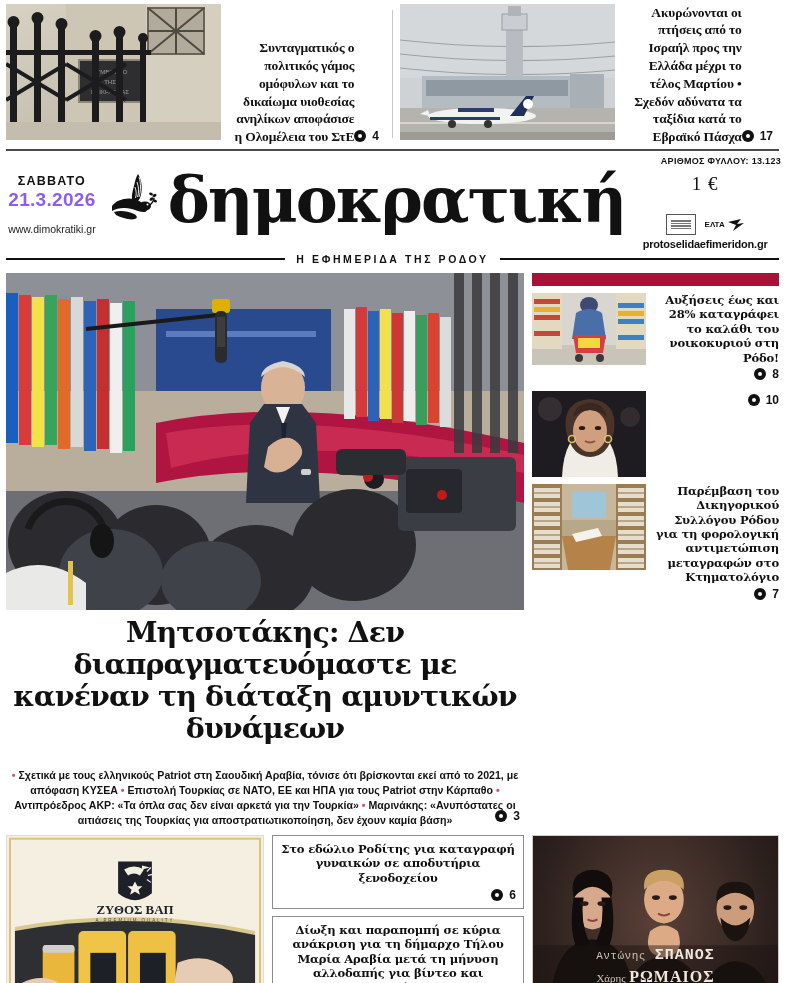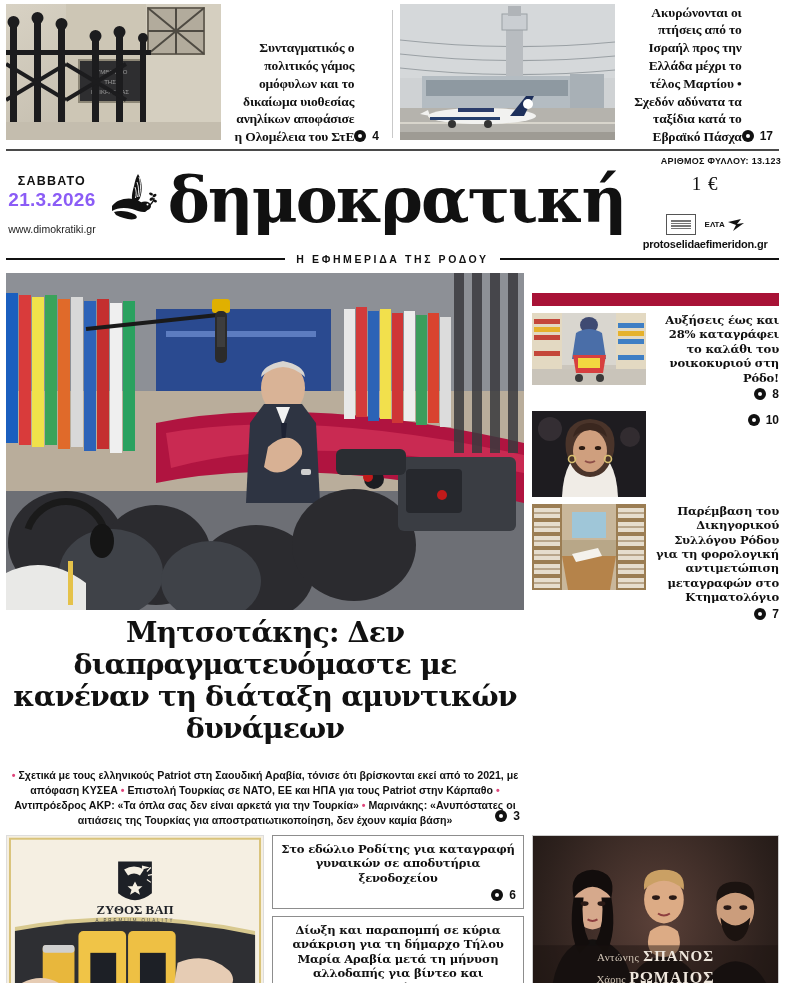--- a/index.html
+++ b/index.html
@@ -77,21 +77,21 @@
   .tagline-row { display:flex; align-items:center; justify-content:center; gap:11px; width:773px; margin:2px auto 0 auto; }
   .tl-line { height:1.5px; background:#111; flex:1 1 auto; }
   .tagline {
     font-family:"Liberation Sans", sans-serif; font-weight:700; font-size:10.5px;
     letter-spacing:2.6px; color:#111; white-space:nowrap;
   }
 
   
   .main { display:flex; width:773px; margin:8px auto 0 auto; gap:8px; }
   .col-left { width:518px; flex:0 0 518px; }
-  .col-right { width:247px; flex:0 0 247px;margin-top:20px; }
+  .col-right { width:247px; flex:0 0 247px; }
 
   .hero-photo { width:518px; height:337px; position:relative; overflow:hidden; background:#2a2f3a; }
 
   .hero-headline {
     font-family:"DejaVu Serif","Liberation Serif",serif; font-weight:700;
     font-size:28.5px; line-height:1.12; color:#111; letter-spacing:-0.9px;
     text-align:center; margin-top:7px;
   }
   .hero-sub {
     margin-top:23px; font-family:"Liberation Sans", sans-serif; font-weight:600;
@@ -611,21 +611,21 @@
           <g fill="#2a1a16">
               <ellipse cx="196" cy="72" rx="4" ry="2.4"></ellipse>
               <ellipse cx="212" cy="72" rx="4" ry="2.4"></ellipse>
             </g>
 
           <rect x="0" y="150" width="247" height="155" fill="#1a1210" opacity="0.88"></rect>
           <rect x="0" y="110" width="247" height="60" fill="#1a1210" opacity="0.45"></rect>
         </svg>
 
         <div style="position:absolute; left:0; right:0; top:110px; text-align:center; color:#efe7dd;">
-          <div style="font-family:Liberation Serif, serif; font-size:14px; line-height:1.35; letter-spacing:0.5px;">
+          <div style="font-family:Liberation Mono, monospace; font-size:14px; line-height:1.35; letter-spacing:0.5px;">
             <span style="font-size:11px; color:#cfc3b4;">Αντώνης</span>
             <span style="font-weight:700; font-size:15px; letter-spacing:1px;">ΣΠΑΝΟΣ</span>
           </div>
           <div style="font-family:'Liberation Serif',serif; font-size:14px; line-height:1.35;">
             <span style="font-size:11px; color:#cfc3b4;">Χάρης</span>
             <span style="font-weight:700; font-size:16px; letter-spacing:1px;">ΡΩΜΑΙΟΣ</span>
           </div>
           <div style="font-family:'Liberation Serif',serif; font-size:14px; line-height:1.35;">
             <span style="font-size:11px; color:#cfc3b4;">Στεφανία</span>
             <span style="font-weight:700; font-size:16px; letter-spacing:0.5px;">ΠΑΠΑΣΤΑΜΑΤΙΟΥ</span>

